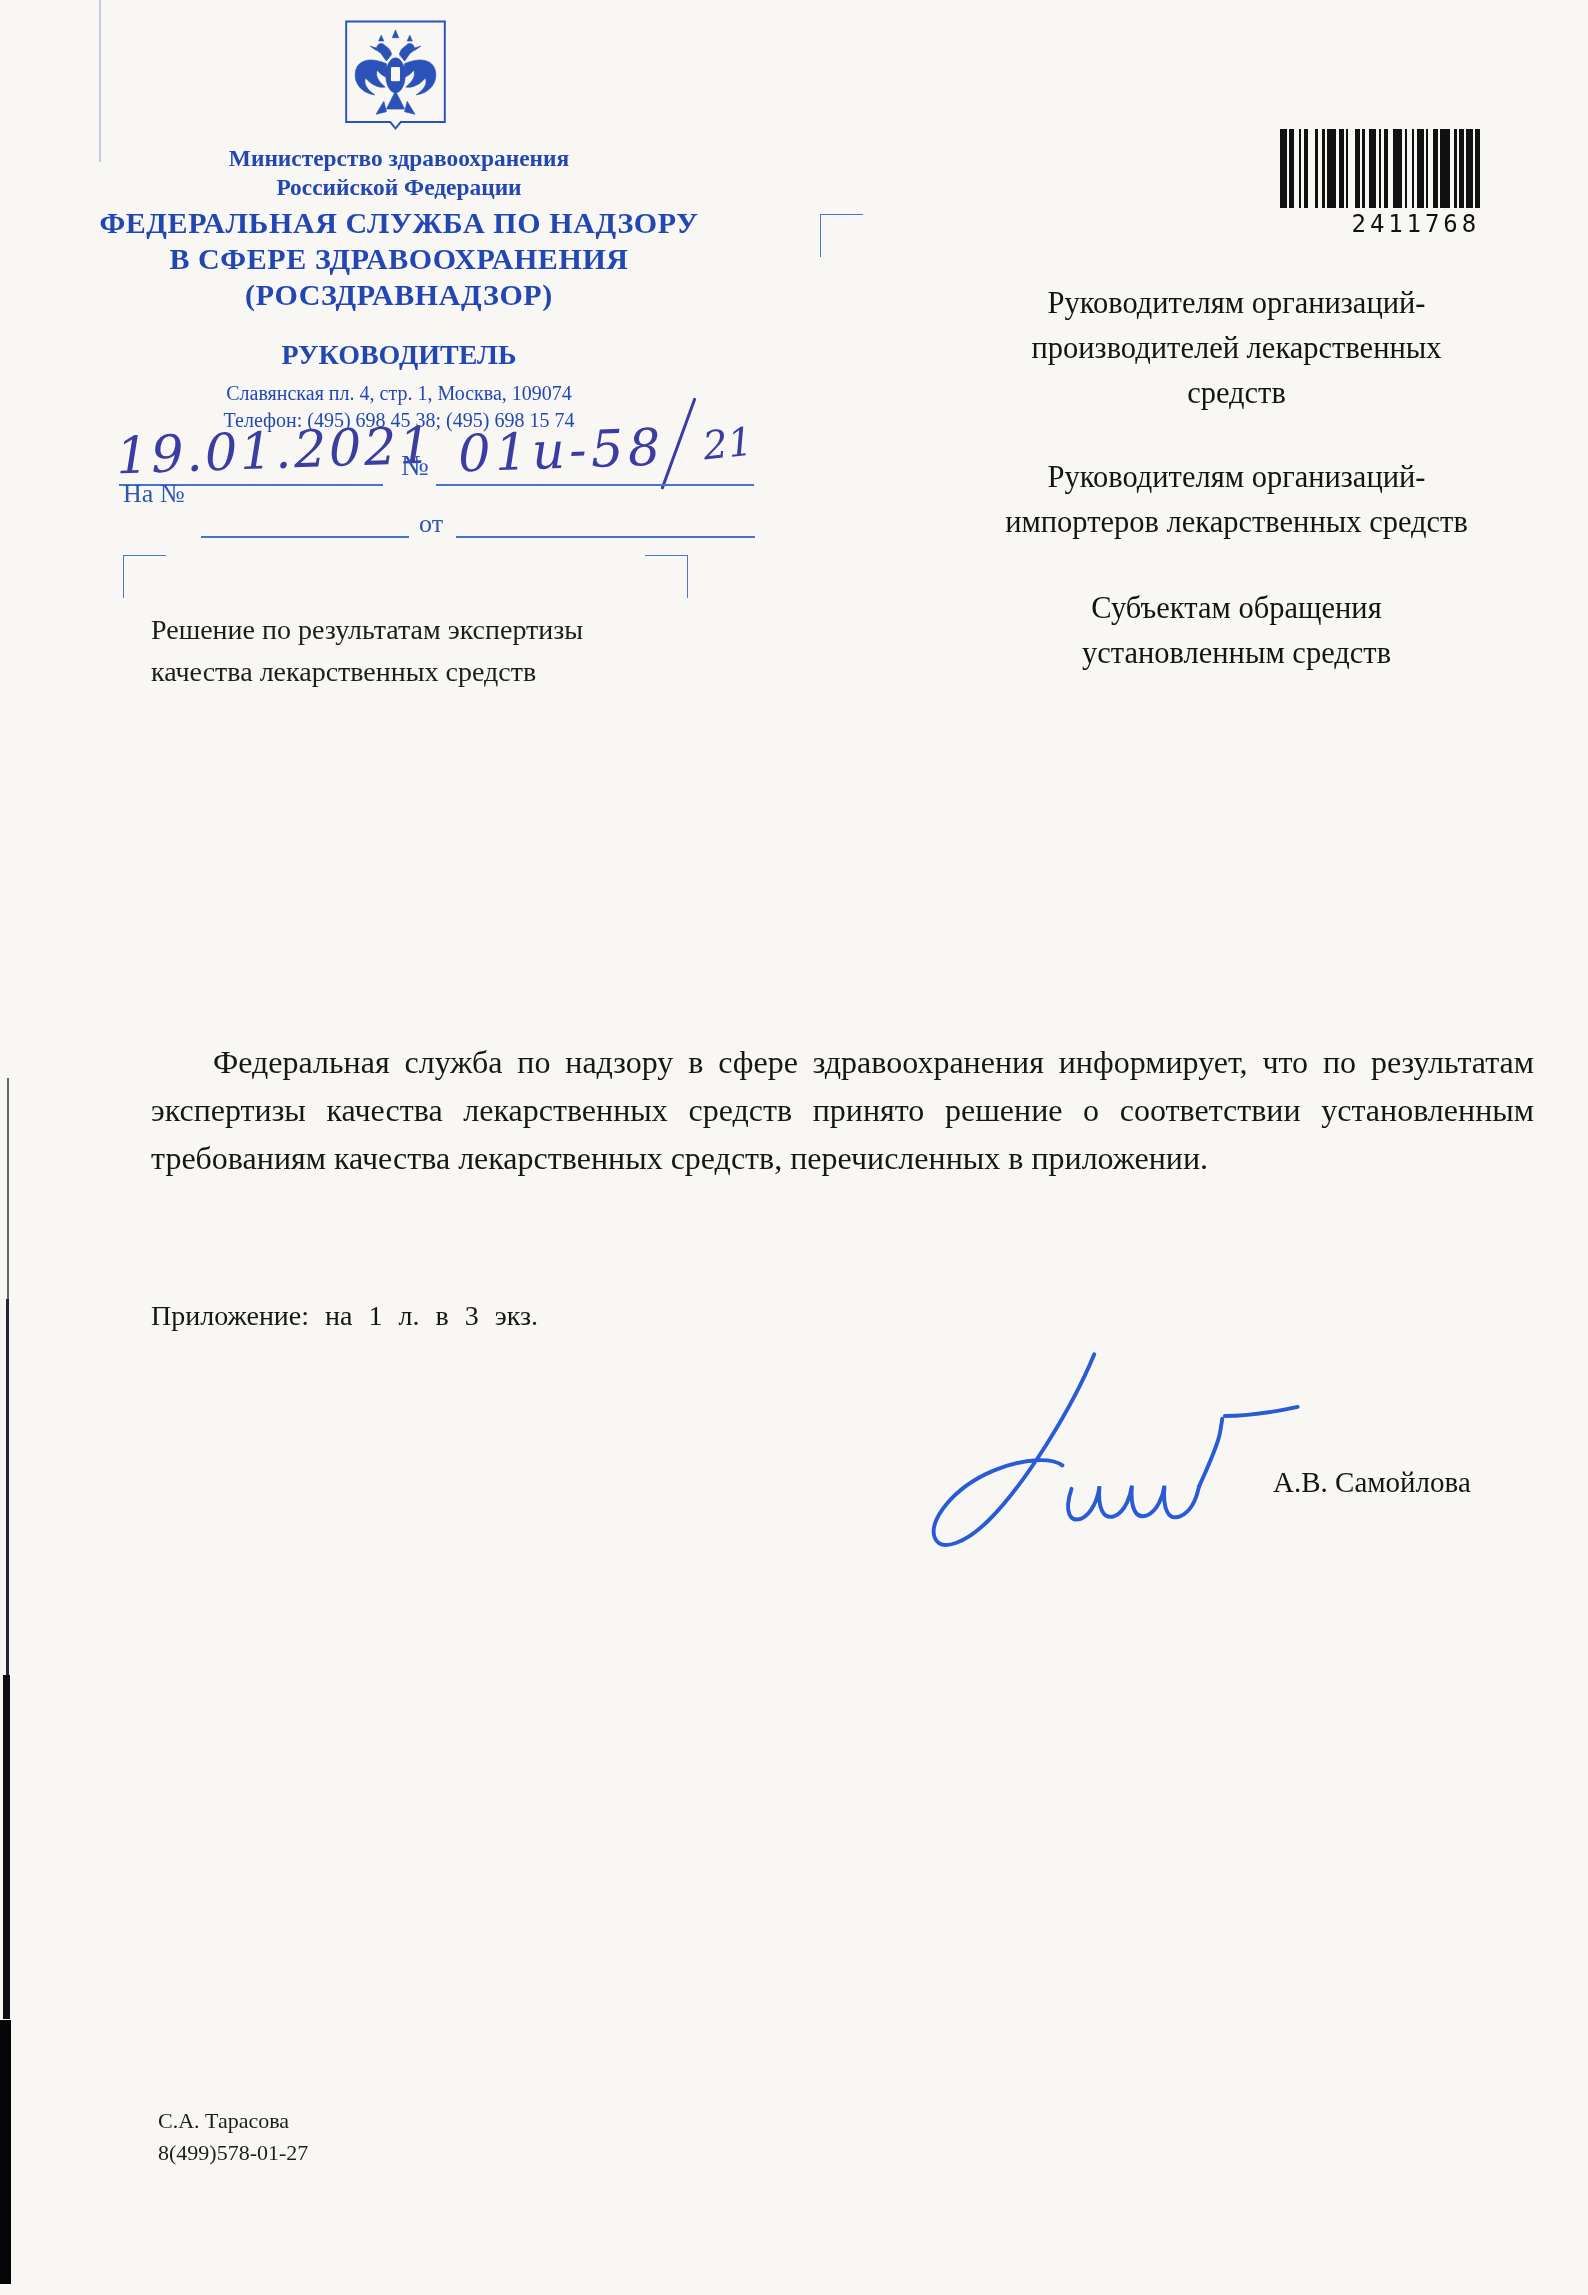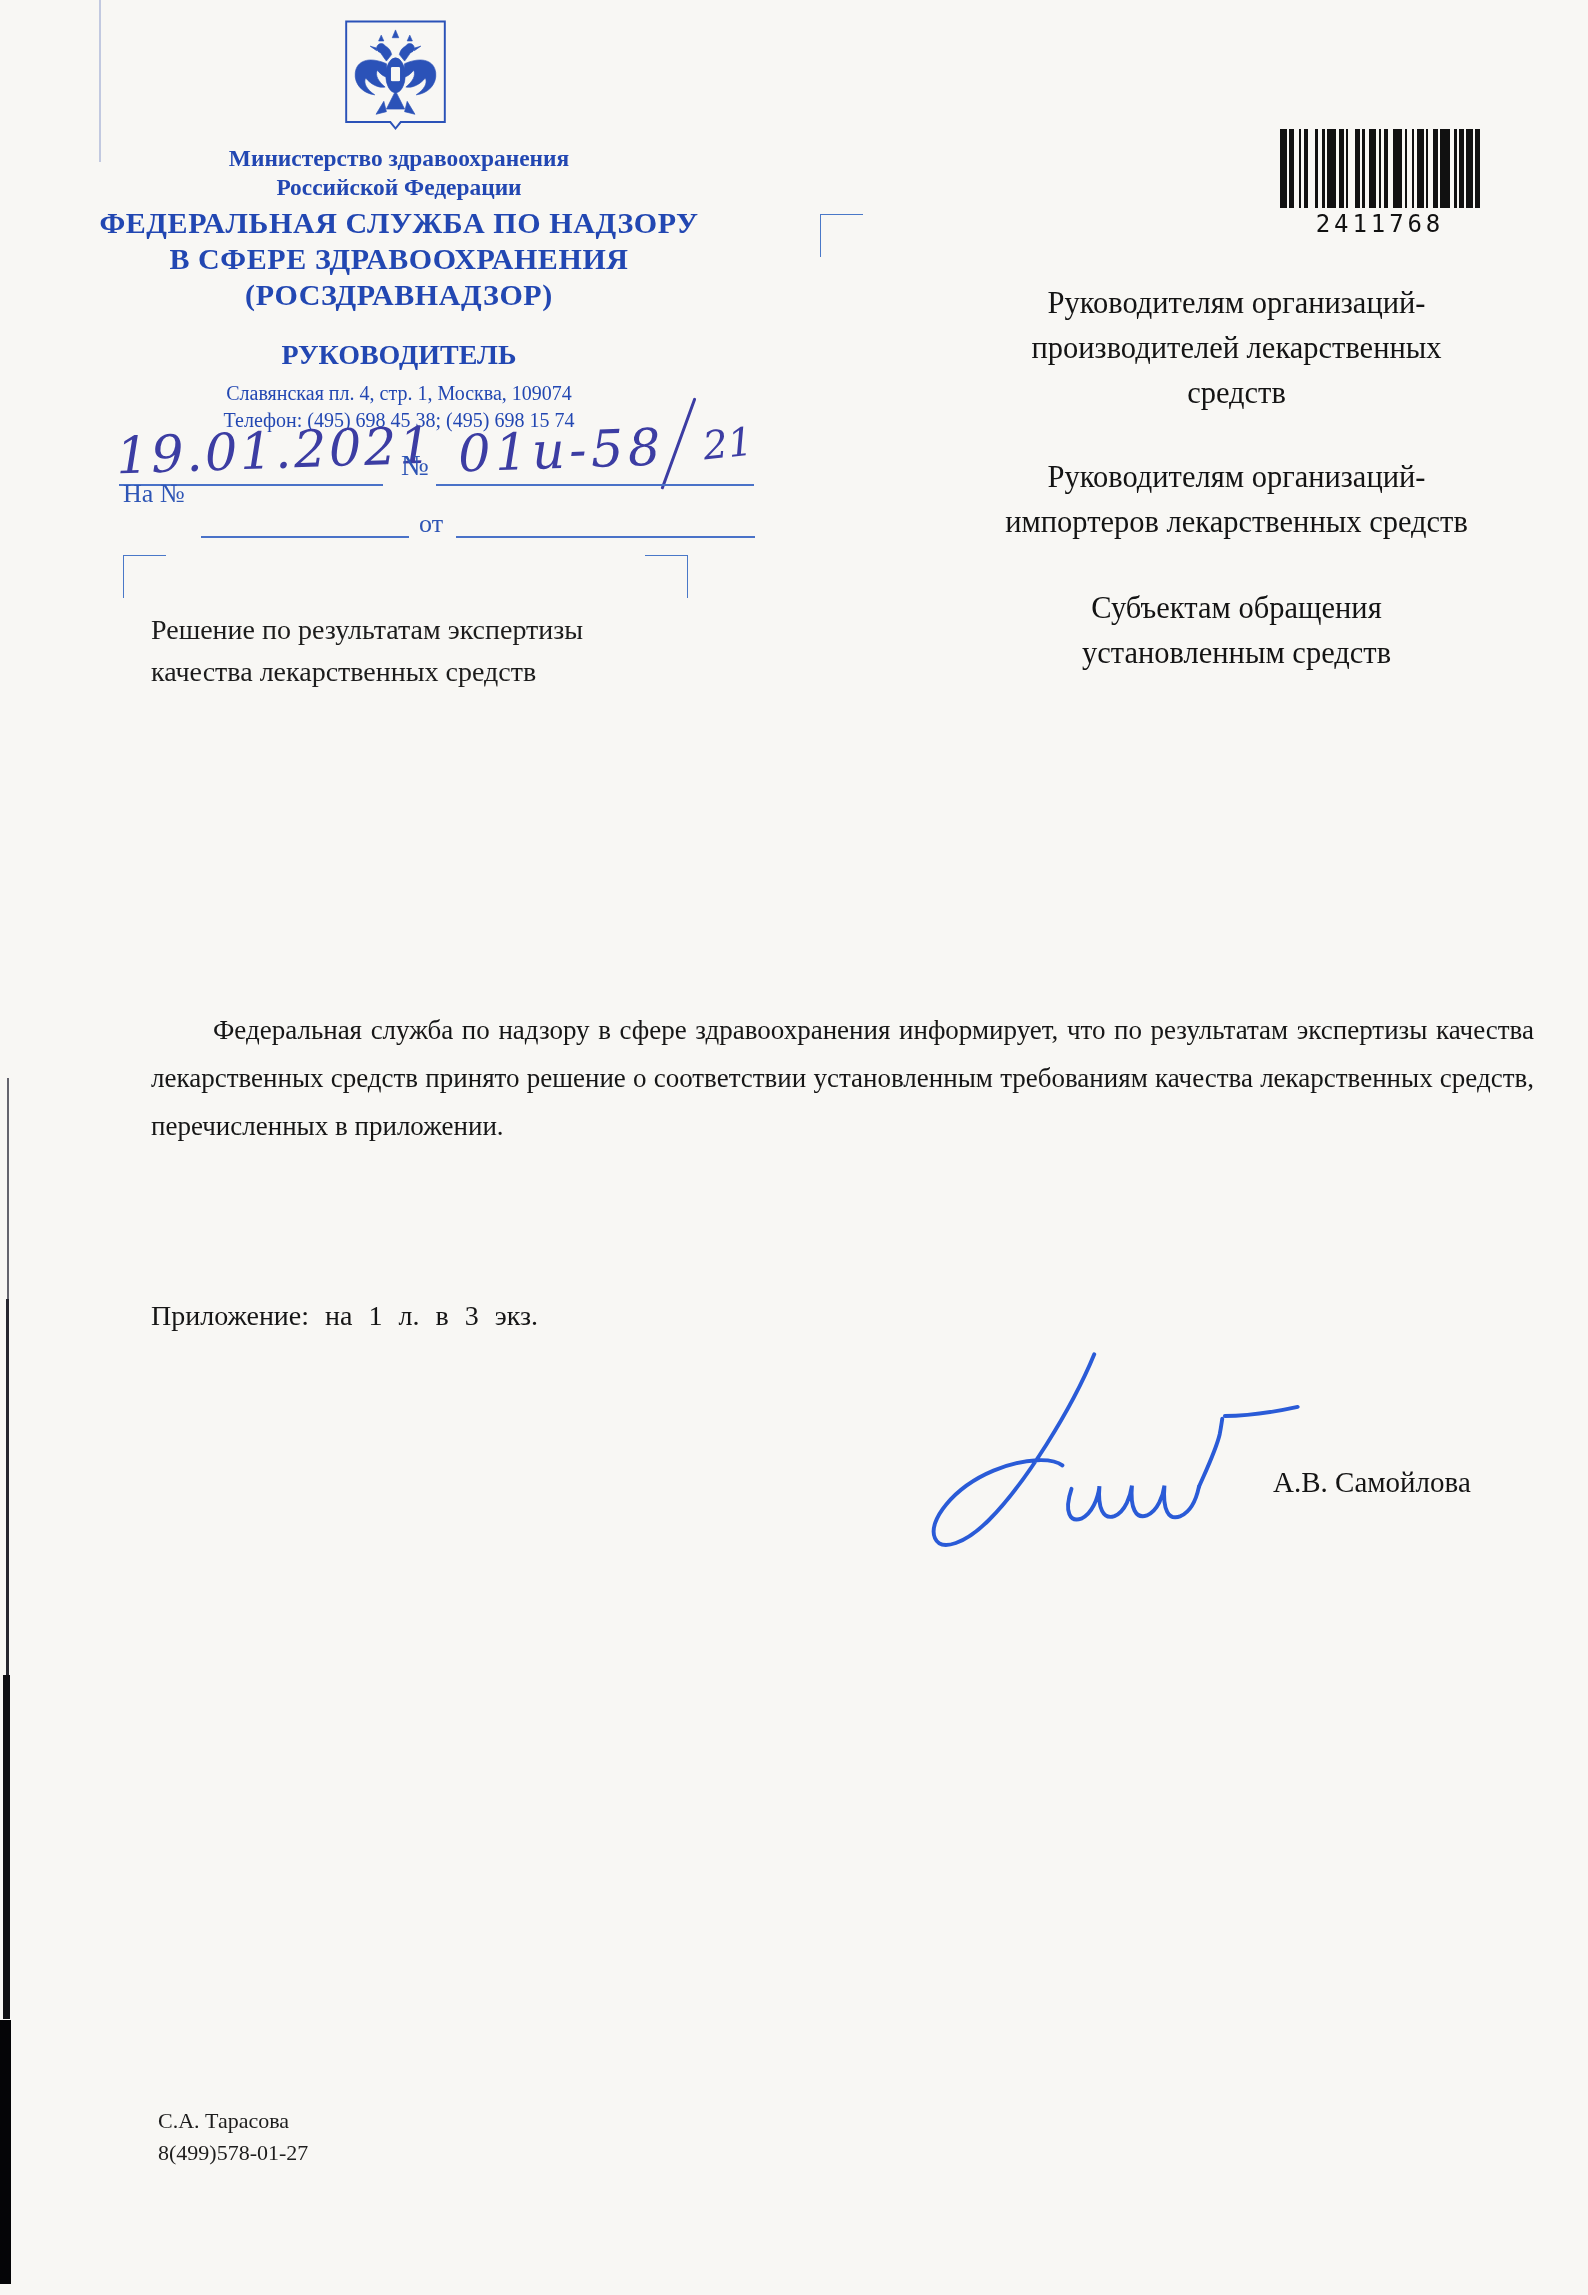--- a/index.html
+++ b/index.html
@@ -28,24 +28,24 @@
   
   .brk{width:42px;height:42px;border:0 solid #4a78c8;}
   .brk-tl{border-top-width:1.9px;border-left-width:1.9px;}
   .brk-tr{border-top-width:1.9px;border-right-width:1.9px;}
   
   .subject{left:151px;top:609px;width:584px;font-size:28px;line-height:42px;white-space:pre-line;}
   .addressee{left:912px;width:649px;text-align:center;font-size:30.5px;line-height:45px;white-space:pre-line;color:#141414;}
   
   .barcode{left:1280px;top:129px;width:200px;height:79px;display:flex;align-items:stretch;}
   .barcode span{display:block;height:100%;}
-  .barcode-num{left:1280px;top:210px;width:200px;text-align:center;
+  .barcode-num{left:1280px;top:210px;width:200px;text-align:right;
     font-family:"DejaVu Sans Mono",monospace;font-size:24px;letter-spacing:3.9px;color:#111;}
   
-  .body-par{left:151px;top:1006px;width:1383px;font-size:27px;line-height:48px;
+  .body-par{left:151px;top:1038px;width:1383px;font-size:32px;line-height:48px;
     text-align:justify;text-indent:62px;color:#161616;}
   .attachment{left:151px;top:1300px;font-size:28px;word-spacing:9px;color:#161616;}
   
   .sig{left:857px;top:1325px;width:468px;height:247px;}
   .sig-name{left:1273px;top:1466px;font-size:29px;color:#141414;}
   
   .footer{left:158px;top:2105px;font-size:22px;line-height:32px;color:#1d1d1d;white-space:pre-line;}
   
   .scratch{left:99px;top:0;width:1.9px;height:162px;background:rgba(95,115,185,.35);}
   .bar1{left:7.1px;top:1078px;width:1.9px;height:221px;background:#4a4a55;opacity:.85;}

